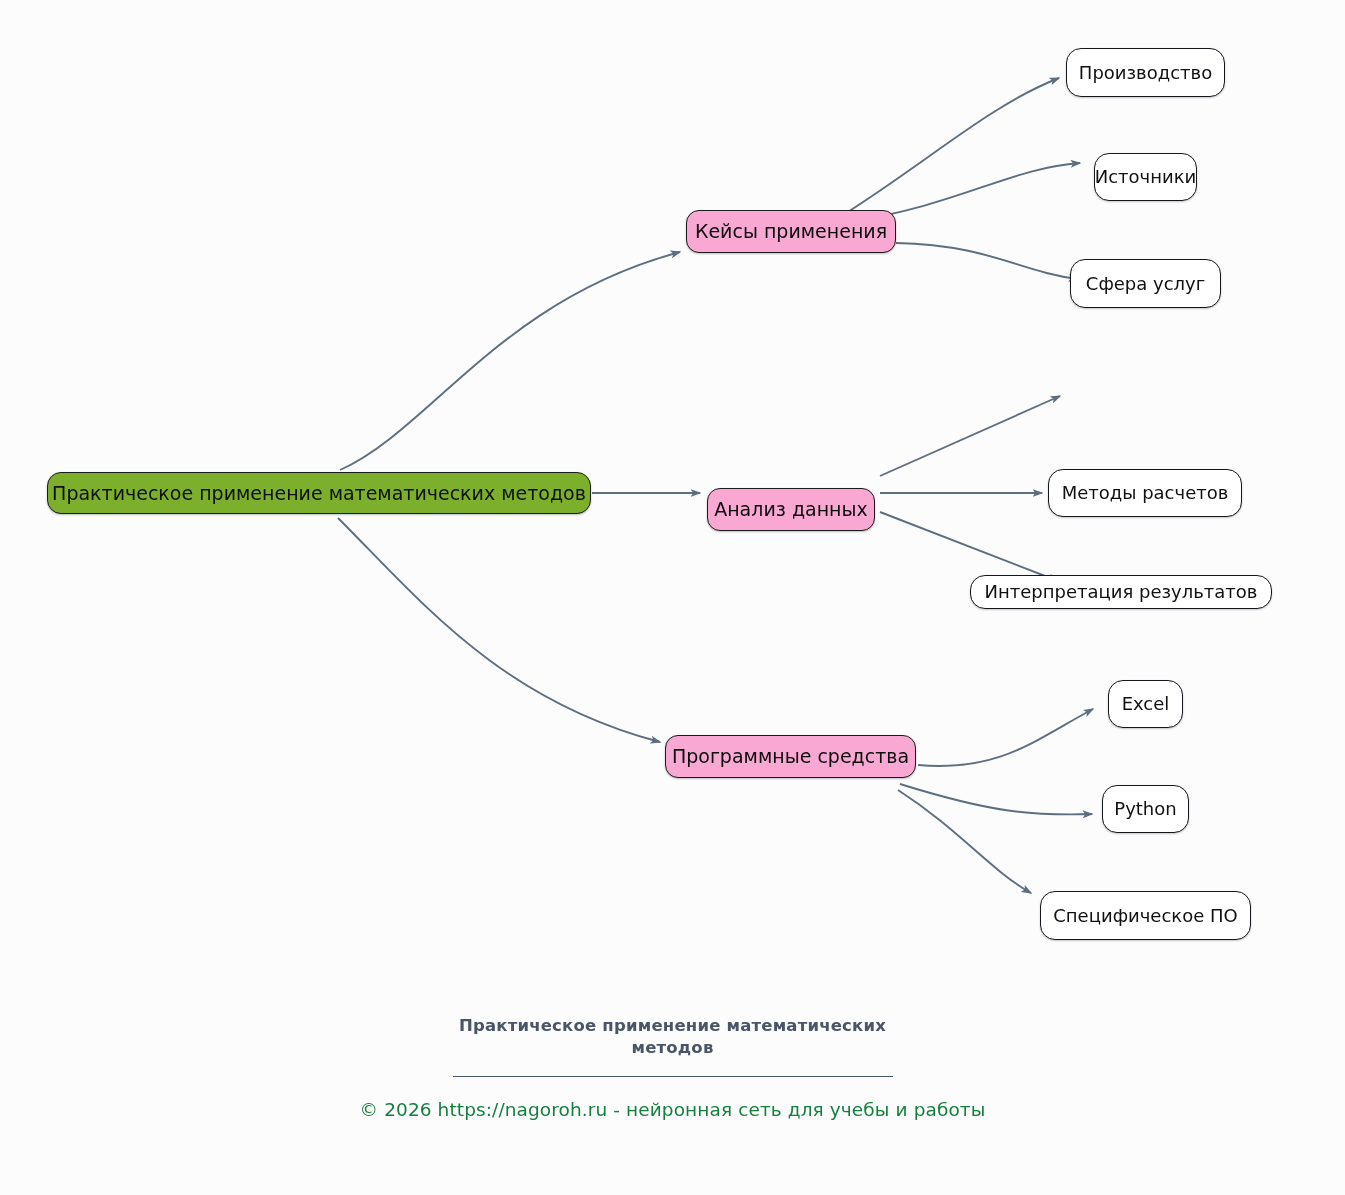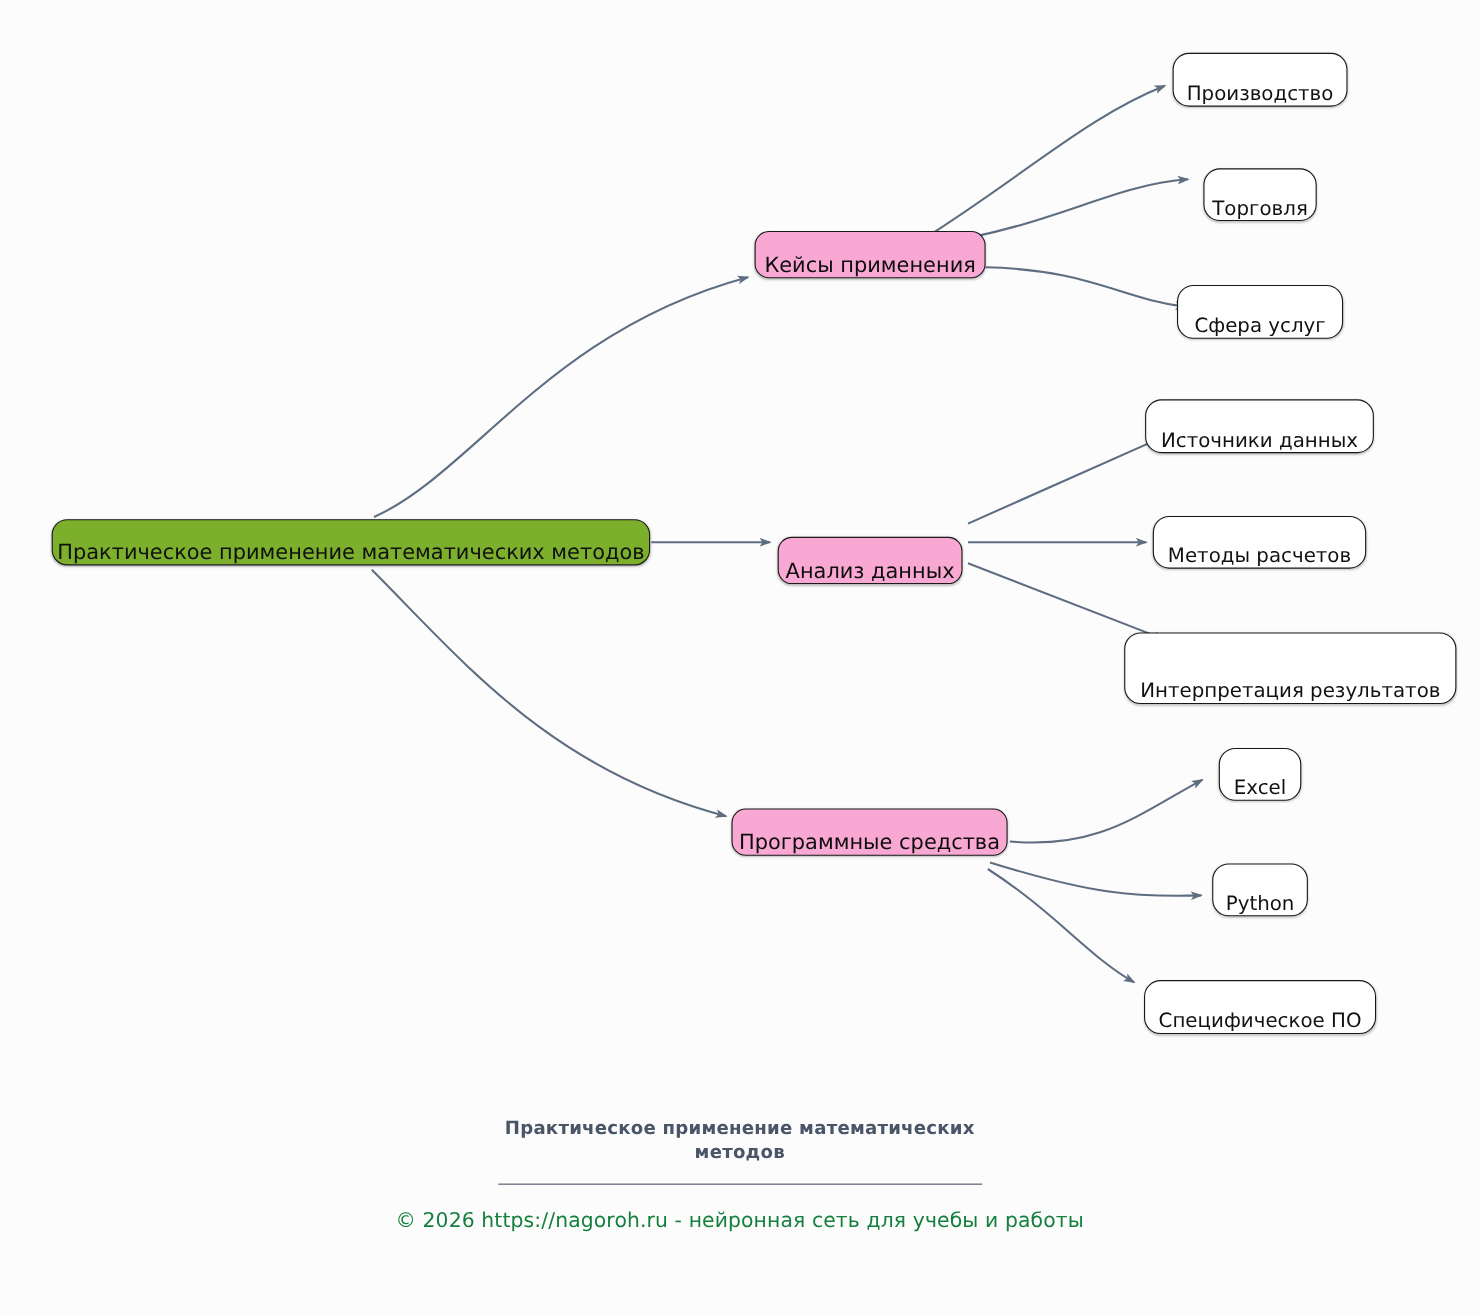--- a/index.html
+++ b/index.html
@@ -21,21 +21,21 @@
     left: 0;
     top: 0;
     width: 1345px;
     height: 1195px;
     pointer-events: none;
   }
   .node {
     position: absolute;
     box-sizing: border-box;
     display: flex;
-    align-items: flex-end;
+    align-items: center;
     justify-content: center;
     text-align: center;
     white-space: nowrap;
     line-height: 1.1;
   }
   .node-root {
     background: #7CB02C;
     border: 1.6px solid #1b1b1b;
     border-radius: 14px;
     color: #101010;
@@ -128,40 +128,37 @@
 
   <div class="node node-branch" style="left:686px; top:210px; width:210px; height:43px;">
     <span>Кейсы применения</span>
   </div>
 
   <div class="node node-leaf" style="left:1066px; top:48px; width:159px; height:49px;">
     <span>Производство</span>
   </div>
 
   <div class="node node-leaf" style="left:1094px; top:153px; width:103px; height:48px;">
-    <span>Торговля</span>
+    <span>Источники</span>
   </div>
 
   <div class="node node-leaf" style="left:1070px; top:259px; width:151px; height:49px;">
     <span>Сфера услуг</span>
   </div>
 
   <div class="node node-branch" style="left:707px; top:472px; width:168px; height:43px;margin-top:16px;">
     <span>Анализ данных</span>
   </div>
 
-  <div class="node node-leaf" style="left:1041px; top:363px; width:208px; height:49px;">
-    <span>Источники данных</span>
-  </div>
 
   <div class="node node-leaf" style="left:1048px; top:469px; width:194px; height:48px;">
     <span>Методы расчетов</span>
   </div>
 
-  <div class="node node-leaf" style="left:1022px; top:575px; width:302px; height:65px;">
+  <div class="node node-leaf" style="left:970px; top:575px; width:302px; height:34px;">
     <span>Интерпретация результатов</span>
   </div>
 
   <div class="node node-branch" style="left:665px; top:735px; width:251px; height:43px;">
     <span>Программные средства</span>
   </div>
 
   <div class="node node-leaf" style="left:1108px; top:680px; width:75px; height:48px;">
     <span>Excel</span>
   </div>

